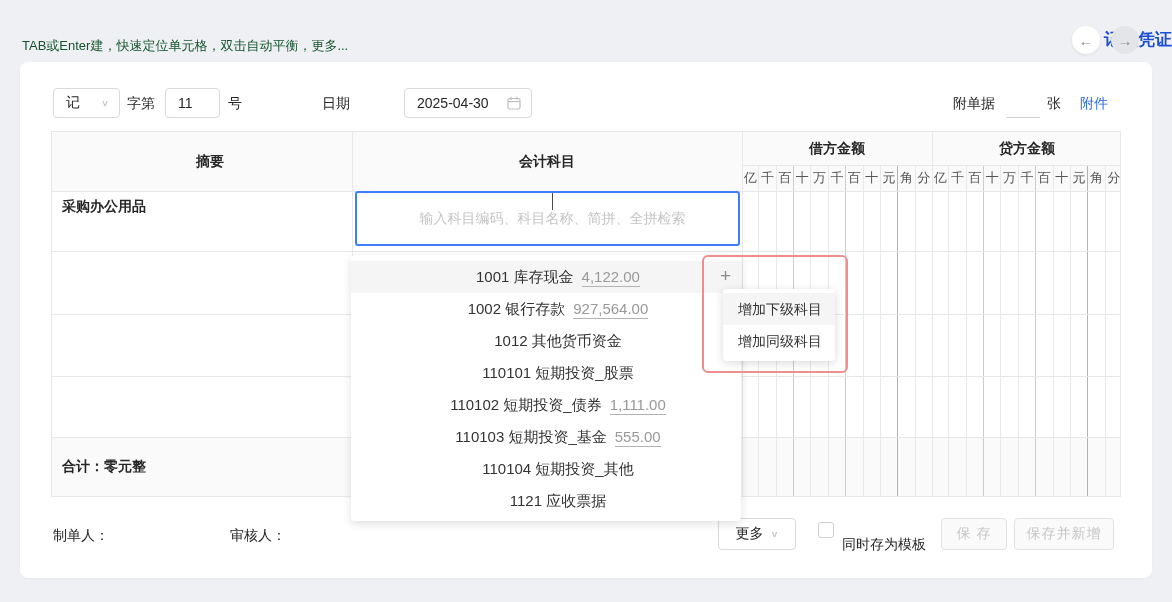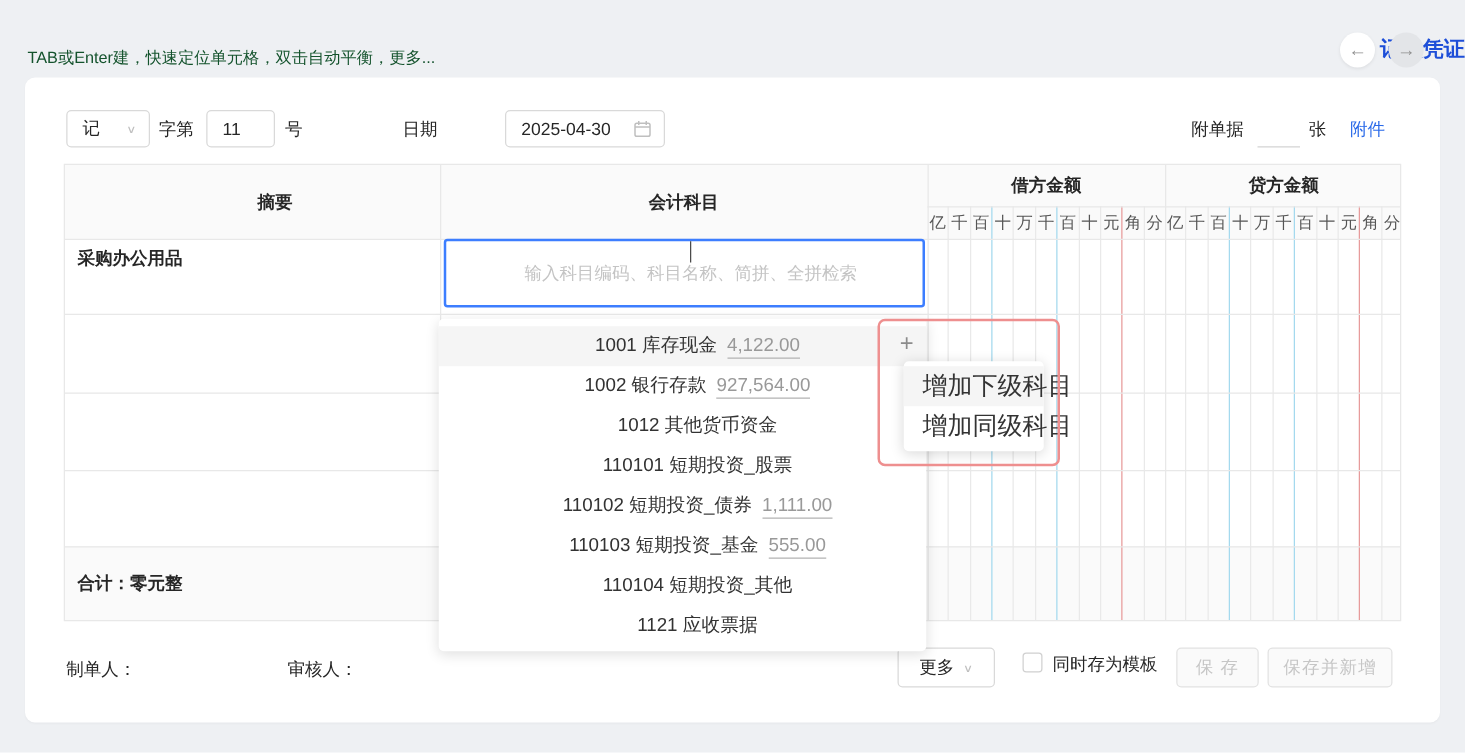--- a/index.html
+++ b/index.html
@@ -55,32 +55,32 @@
 
   
   .dropdown { left:331px; top:193px; width:390px; height:266px; background:#fff; border-radius:4px; box-shadow:0 3px 10px rgba(0,0,0,.12); padding-top:6px; z-index:30; overflow:hidden;text-align:center; }
   .dd-item { position:relative; height:32px; line-height:32px; padding-left:24px; font-size:15px; color:#333; cursor:pointer; white-space:nowrap; }
   .dd-item.hl { background:#f5f5f5; }
   .dd-amount { color:#999; margin-left:8px; border-bottom:1px solid #b3b3b3; padding-bottom:1px; }
   .dd-plus { position:absolute; right:10px; top:0; height:32px; line-height:30px; font-size:19px; color:#8c8c8c; cursor:pointer; }
 
   
   .ctx-menu { left:703px; top:227px; width:112px; background:#fff; border-radius:4px; box-shadow:0 2px 10px rgba(0,0,0,.15); padding:4px 0; z-index:40; }
-  .ctx-item { height:32px; line-height:32px; padding:0 15px; font-size:20px; color:#333; cursor:pointer; white-space:nowrap; }
+  .ctx-item { height:32px; line-height:32px; padding:0 15px; font-size:14px; color:#333; cursor:pointer; white-space:nowrap; }
   .ctx-item.hl { background:#f5f5f5; }
 
   
   .annotation { left:682px; top:193px; width:146px; height:118px; border:2px solid #ee8f8f; border-radius:6px; z-index:50; pointer-events:none; }
 
   
   .foot-label { top:465px; color:#262626; }
   .btn { top:456px; height:32px; border-radius:4px; display:flex; align-items:center; justify-content:center; font-size:14px; cursor:pointer; }
   .btn-more { left:698px; width:78px; background:#fff; border:1px solid #d9d9d9; gap:7px; color:#262626; }
   .checkbox { left:798px; top:460px; width:16px; height:16px; border:1px solid #d0d0d0; border-radius:3px; background:#fff; cursor:pointer; }
-  .cb-label { left:822px; top:461px; color:#262626; }
+  .cb-label { left:822px; top:474px; color:#262626; }
   .btn-disabled { background:#fafafa; border:1px solid #e2e2e2; color:#c6c6c6; cursor:not-allowed; letter-spacing:1px; }
   .btn-save { left:921px; width:66px; }
   .btn-savenew { left:994px; width:100px; }
 </style>
 </head>
 <body>
 
 <div class="abs page-title">记账凭证</div>
 <div class="abs hint">TAB或Enter建，快速定位单元格，双击自动平衡，更多...</div>
 <div class="abs nav-circle nav-prev">
@@ -115,21 +115,21 @@
   </div>
   <span class="abs form-label" style="left:933px">附单据</span>
   <div class="abs u-line"></div>
   <span class="abs form-label" style="left:1027px">张</span>
   <a class="abs link">附件</a>
 
   <div class="abs vtable">
     <div class="abs band-header"></div>
     <div class="abs band-total"></div>
 
-    <div class="abs th" style="left:18px;top:0;width:300px;height:59px">摘要</div>
+    <div class="abs th" style="left:8px;top:0;width:300px;height:59px">摘要</div>
     <div class="abs th" style="left:300px;top:0;width:390px;height:59px">会计科目</div>
     <div class="abs th" style="left:690px;top:0;width:190px;height:33px">借方金额</div>
     <div class="abs th" style="left:880px;top:0;width:190px;height:33px">贷方金额</div>
 
     <div class="abs digit-section" style="left:690px;width:190px" id="debit-digits">
         <div class="digit-col">
           <span>亿</span>
         </div>
         <div class="digit-col">
           <span>千</span>

